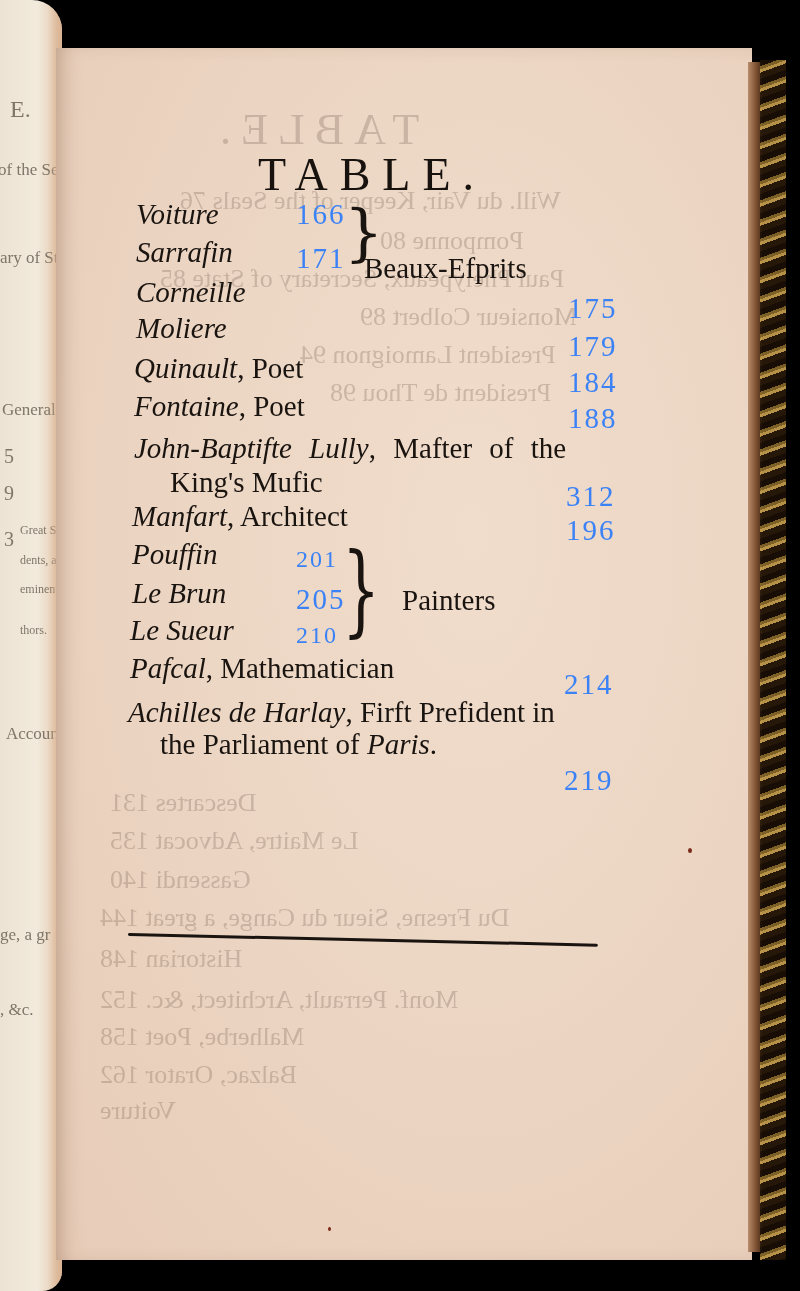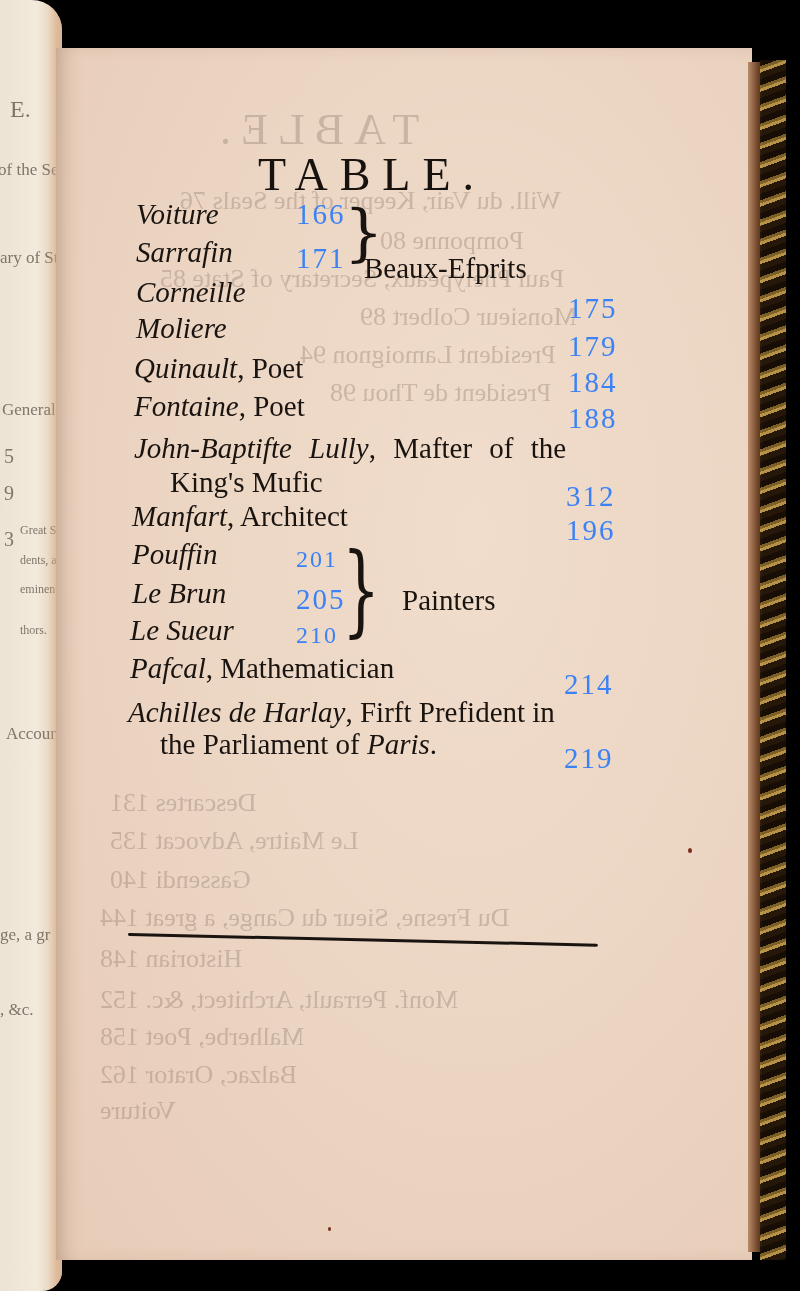--- a/index.html
+++ b/index.html
@@ -156,18 +156,18 @@
   <span class="pg" style="left:296px;top:622px;font-size:24px;">210</span>
   <span class="brace" style="left:342px;top:540px;font-size:100px;transform:scaleX(0.6);transform-origin:left;">}</span>
   <span class="group-label" style="left:402px;top:584px;">Painters</span>
 </div>
 
 <span class="entry" style="left:130px;top:652px;"><span class="name">Pafcal</span><span>, Mathematician</span></span>
 <span class="pg" style="left:564px;top:668px;">214</span>
 
 <span class="entry" style="left:128px;top:696px;"><span class="name">Achilles de Harlay</span><span>, Firft Prefident in</span></span>
 <span class="entry" style="left:160px;top:728px;"><span>the Parliament of </span><span class="name" style="font-style:italic;">Paris</span><span>.</span></span>
-<span class="pg" style="left:564px;top:742px;font-family:Liberation Serif, serif;">219</span>
+<span class="pg" style="left:564px;top:764px;font-family:Liberation Serif, serif;">219</span>
 
 <div class="rule"></div>
 
 <div class="spot" style="left:688px;top:848px;"></div>
 <div class="spot" style="left:328px;top:1227px;width:3px;height:4px;"></div>
 
 </body></html>

